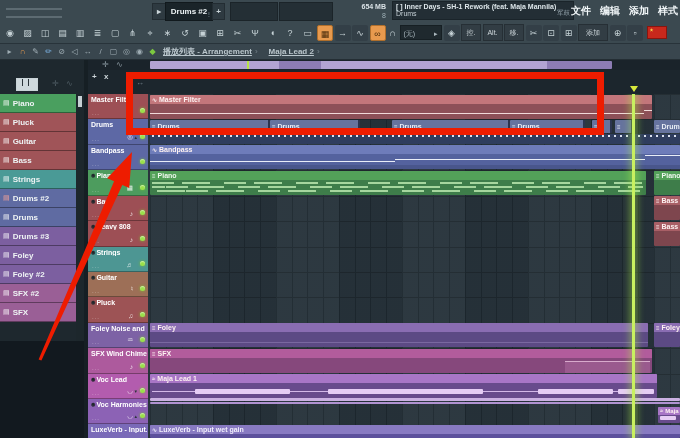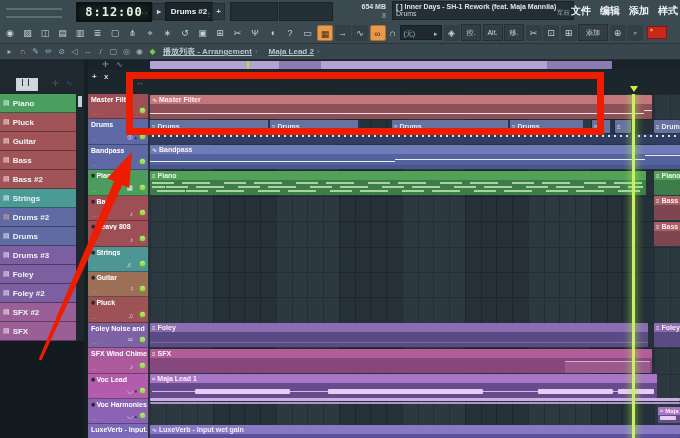--- a/index.html
+++ b/index.html
@@ -113,21 +113,20 @@
             box-sizing:border-box;z-index:50;}
   .annoarrow{position:absolute;left:0;top:0;z-index:51;pointer-events:none;}
 </style>
 </head>
 <body>
 
 <div id="root">
 
   <div class="bar1">
     <div class="handle"></div>
-    <div class="lcd"><span>8:12:00</span><small>··</small></div>
     <div class="btn1" style="left:152px;width:12px">▸</div>
     <div class="patt"><span>Drums #2</span><i>⁞</i></div>
     <div class="btn1" style="left:212px;width:11px">+</div>
     <div class="darkpanel" style="left:230px;width:46px"></div>
     <div class="darkpanel" style="left:279px;width:52px"></div>
     <div class="mem">
       <div>654 MB</div>
       <div class="m2">8</div>
     </div>
     <div class="hint">
@@ -219,24 +218,20 @@
           <span>Pluck</span>
         </div>
       <div class="ch" style="background:#a05458">
           <span class="chi">▤</span>
           <span>Guitar</span>
         </div>
       <div class="ch" style="background:#a05458">
           <span class="chi">▤</span>
           <span>Bass</span>
         </div>
-      <div class="ch" style="background:#a05458">
-          <span class="chi">▤</span>
-          <span>Bass #2</span>
-        </div>
       <div class="ch" style="background:#4a9a96">
           <span class="chi">▤</span>
           <span>Strings</span>
         </div>
       <div class="ch" style="background:#5f6ba2">
           <span class="chi" style="color:#e09a9a">▤</span>
           <span>Drums #2</span>
         </div>
       <div class="ch" style="background:#5f6ba2">
           <span class="chi">▤</span>

